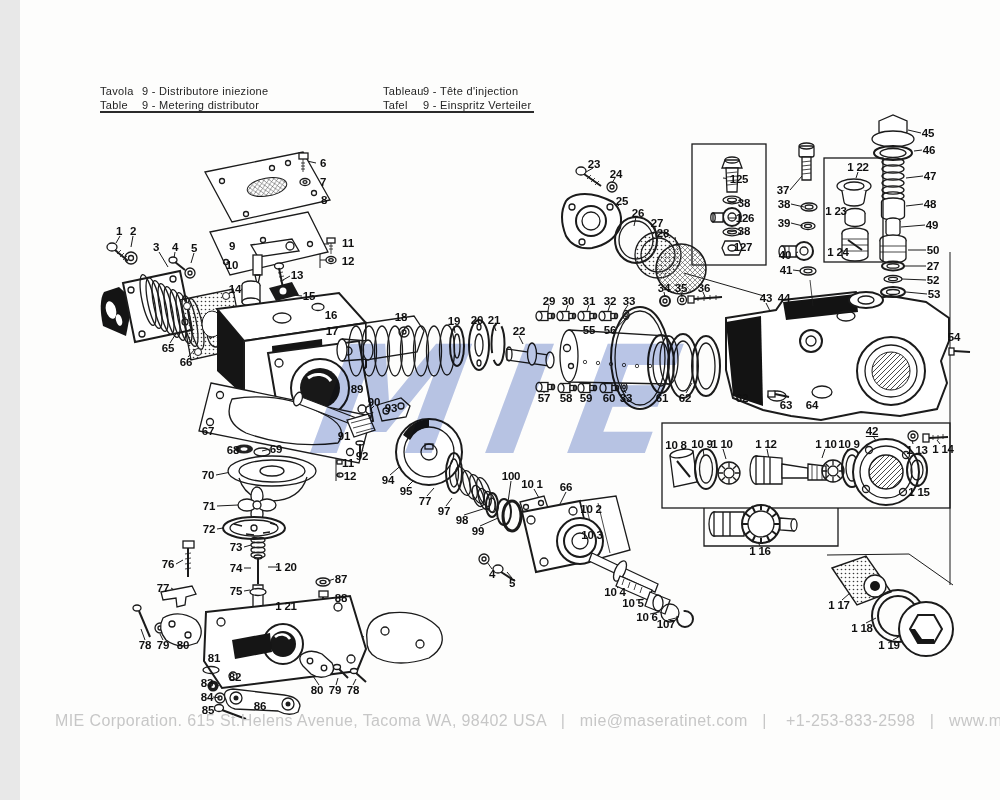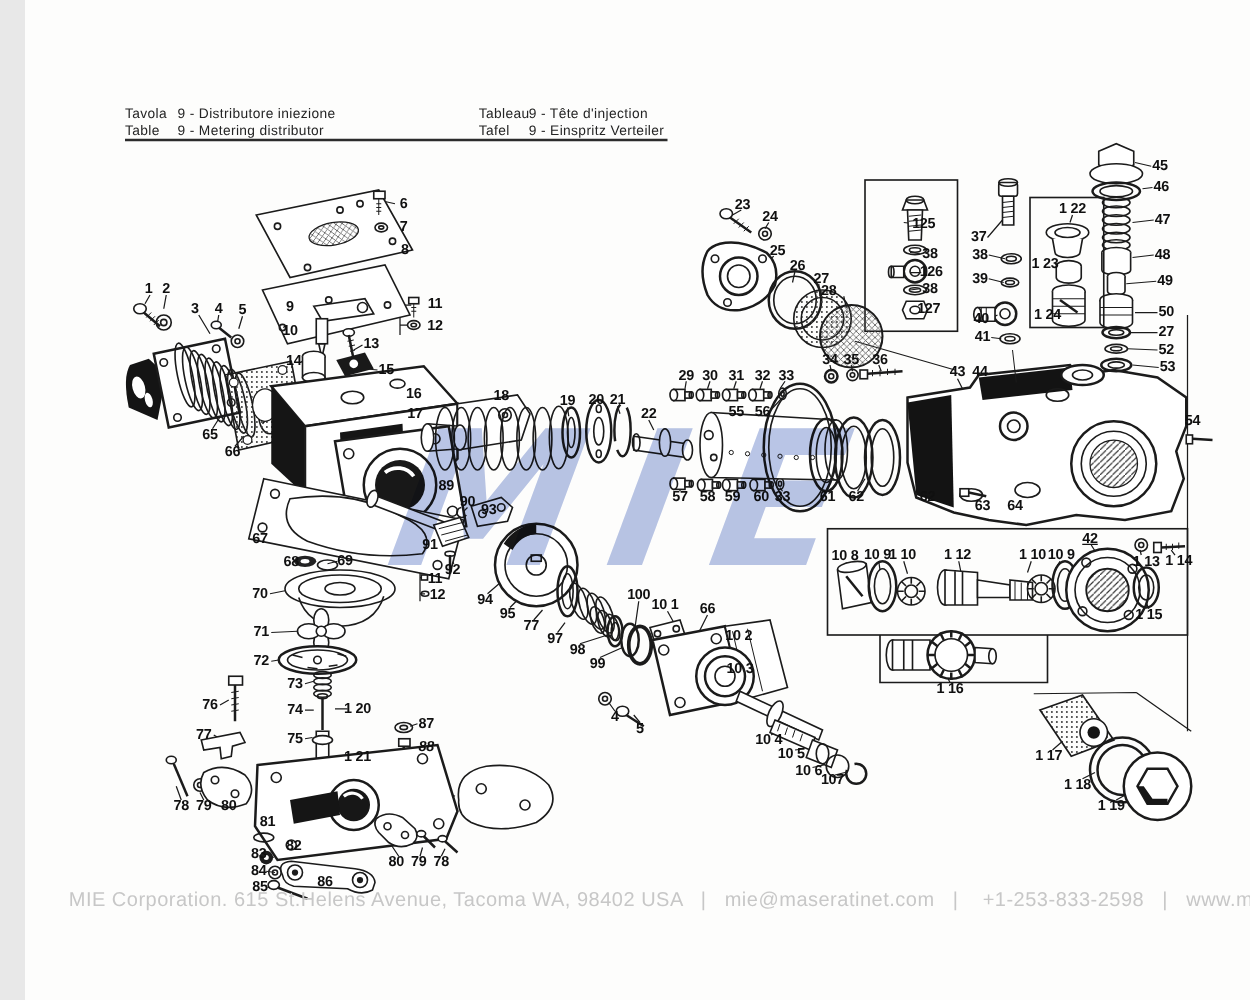--- a/index.html
+++ b/index.html
@@ -652,21 +652,21 @@
       <span class="part-label" style="left: 194px; top: 658px;">81</span>
       <span class="part-label" style="left: 215px; top: 677px;">82</span>
       <span class="part-label" style="left: 187px; top: 683px;">83</span>
       <span class="part-label" style="left: 187px; top: 697px;">84</span>
       <span class="part-label" style="left: 188px; top: 710px;">85</span>
       <span class="part-label" style="left: 240px; top: 706px;">86</span>
       <span class="part-label" style="left: 297px; top: 690px;">80</span>
       <span class="part-label" style="left: 315px; top: 690px;">79</span>
       <span class="part-label" style="left: 333px; top: 690px;">78</span>
       <span class="part-label" style="left: 321px; top: 579px;">87</span>
-      <span class="part-label" style="left: 321px; top: 598px; font-style: italic;">88</span>
+      <span class="part-label" style="left: 321px; top: 598px;">88</span>
       <span class="part-label" style="left: 337px; top: 389px;">89</span>
       <span class="part-label" style="left: 354px; top: 402px;">90</span>
       <span class="part-label" style="left: 324px; top: 436px;">91</span>
       <span class="part-label" style="left: 342px; top: 456px;">92</span>
       <span class="part-label" style="left: 371px; top: 408px;">93</span>
       <span class="part-label" style="left: 328px; top: 463px;">11</span>
       <span class="part-label" style="left: 330px; top: 476px;">12</span>
       <span class="part-label" style="left: 368px; top: 480px;">94</span>
       <span class="part-label" style="left: 386px; top: 491px;">95</span>
       <span class="part-label" style="left: 405px; top: 501px;">77</span>

